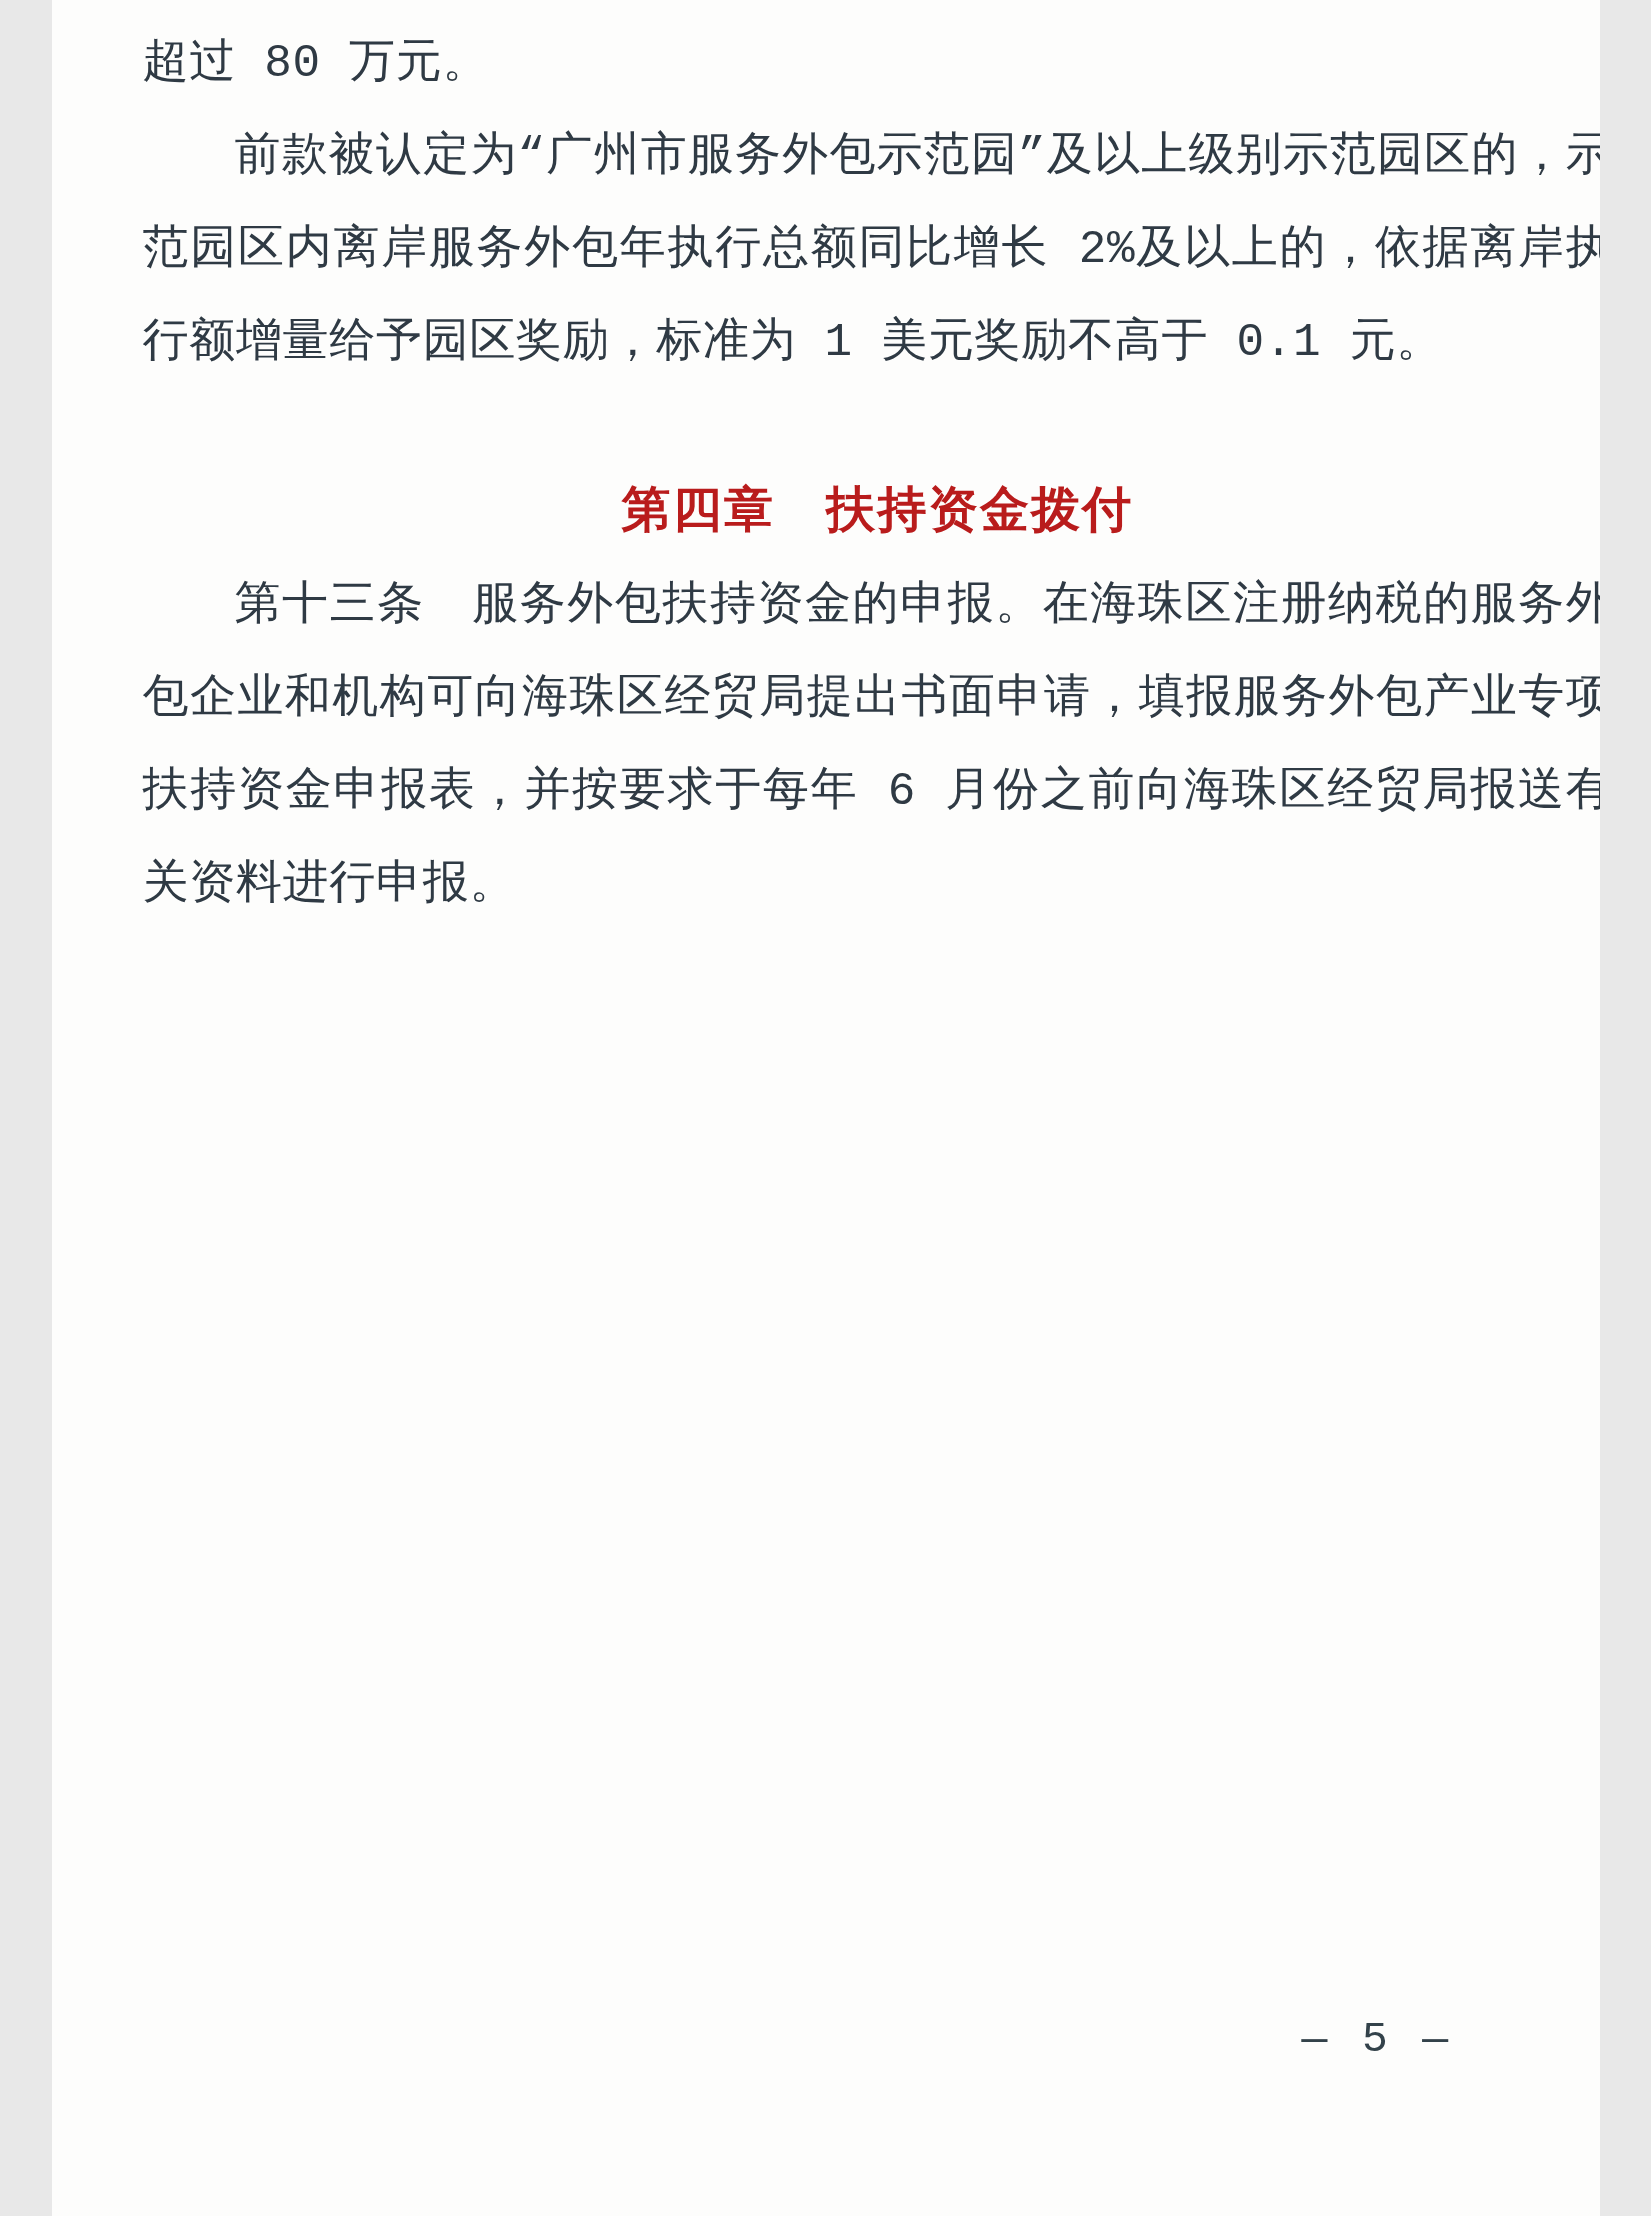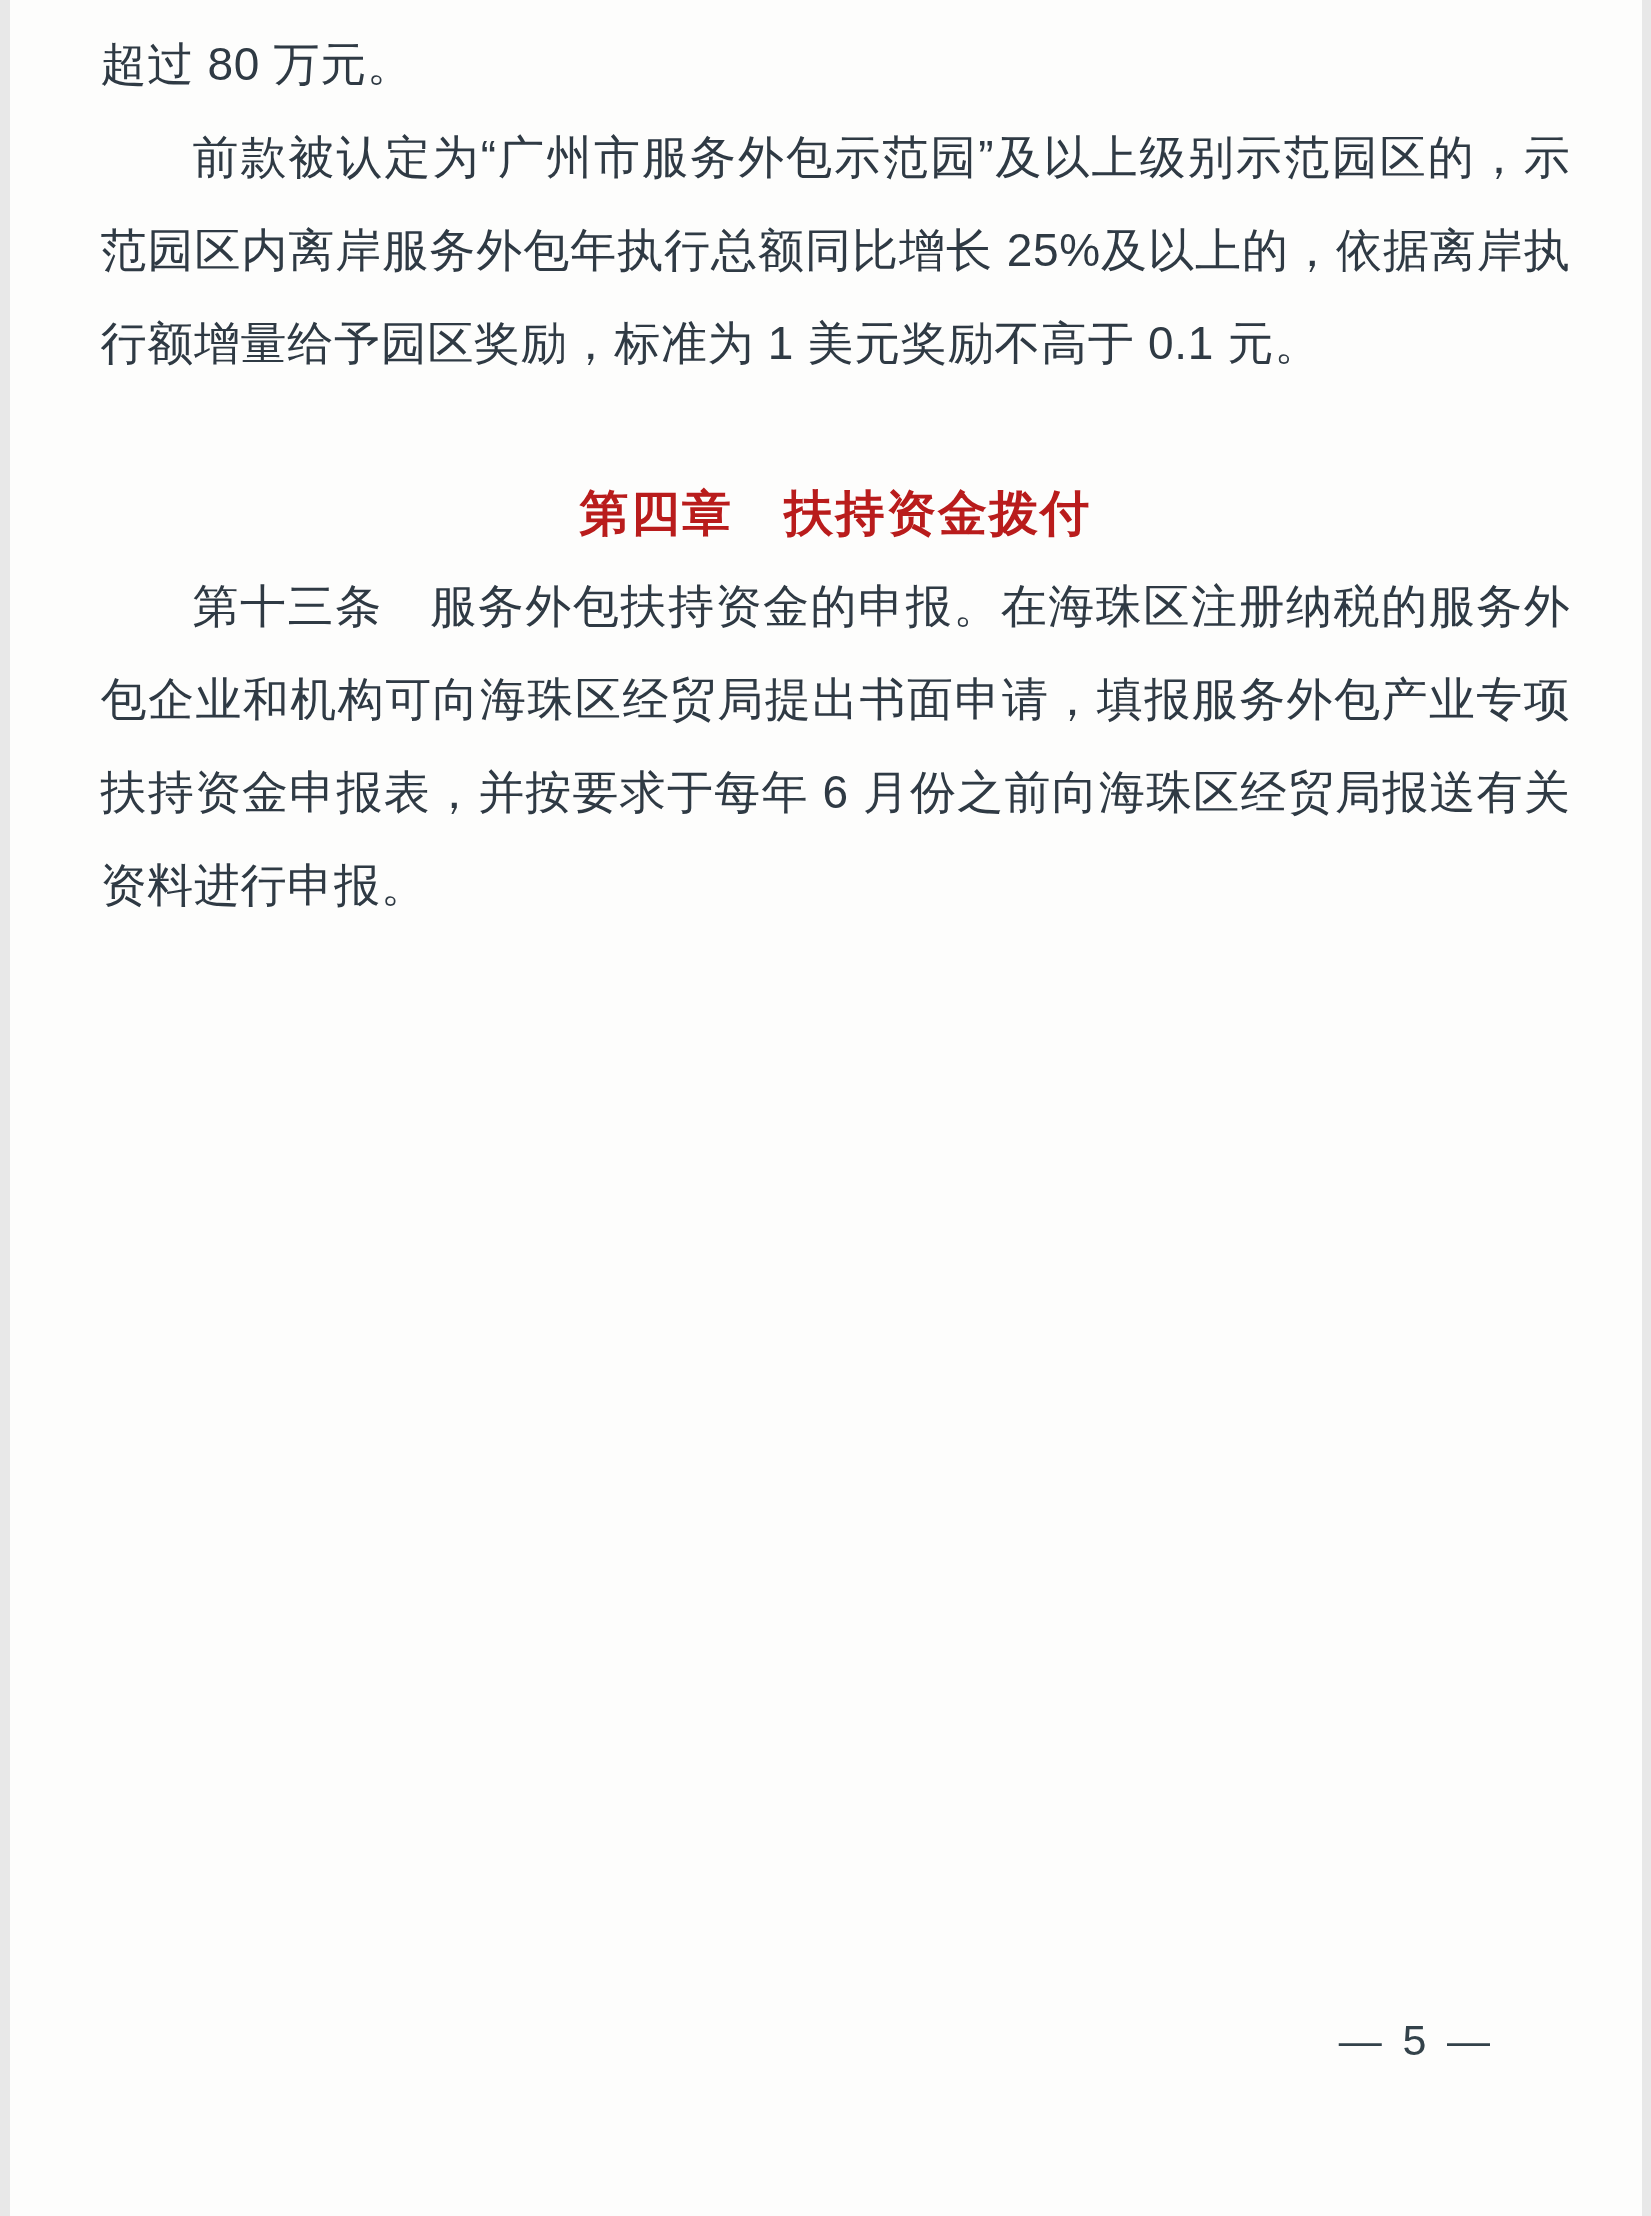--- a/index.html
+++ b/index.html
@@ -2,27 +2,28 @@
 <html style="font-size:11.8px"><head>
 <meta charset="utf-8">
 <style>
   html, body {
     margin: 0;
     padding: 0;
     background: #e8e8e8;
   }
   .page {
     position: relative;
-    width: 1632px;
+    width: 1500px;
     height: 2216px;
     margin: 0 auto;
     background: #fdfdfc;
     overflow: hidden;
-    font-family: Liberation Sans, sans-serif;
+    font-family: Liberation Mono, monospace;
     color: #2f3a44;
+    padding-left: 48px;
   }
   .content {
     position: absolute;
     left: 91px;
     top: 17.7px;
     width: 1470px;
   }
   p.body-para {
     margin: 0;
     font-size: 46px;
@@ -53,19 +54,19 @@
     letter-spacing: 4.4px;
     color: #33424a;
   }
 </style>
 </head>
 <body>
 
 <div class="page">
   <div class="content">
     <p class="body-para no-indent">超过 80 万元。</p>
-    <p class="body-para">前款被认定为“广州市服务外包示范园”及以上级别示范园区的，示范园区内离岸服务外包年执行总额同比增长 25%及以上的，依据离岸执行额增量给予园区奖励，标准为 1 美元奖励不高于 0.1 元。</p>
+    <p class="body-para">前款被认定为“广州市服务外包示范园”及以上级别示范园区的，示范园区内离岸服务外包年执行总额同比增长 2%及以上的，依据离岸执行额增量给予园区奖励，标准为 1 美元奖励不高于 0.1 元。</p>
     <h2 class="chapter-heading">第四章　扶持资金拨付</h2>
     <p class="body-para">第十三条　服务外包扶持资金的申报。在海珠区注册纳税的服务外包企业和机构可向海珠区经贸局提出书面申请，填报服务外包产业专项扶持资金申报表，并按要求于每年 6 月份之前向海珠区经贸局报送有关资料进行申报。</p>
   </div>
   <div class="page-number">— 5 —</div>
 </div>
 
 
 </body></html>

